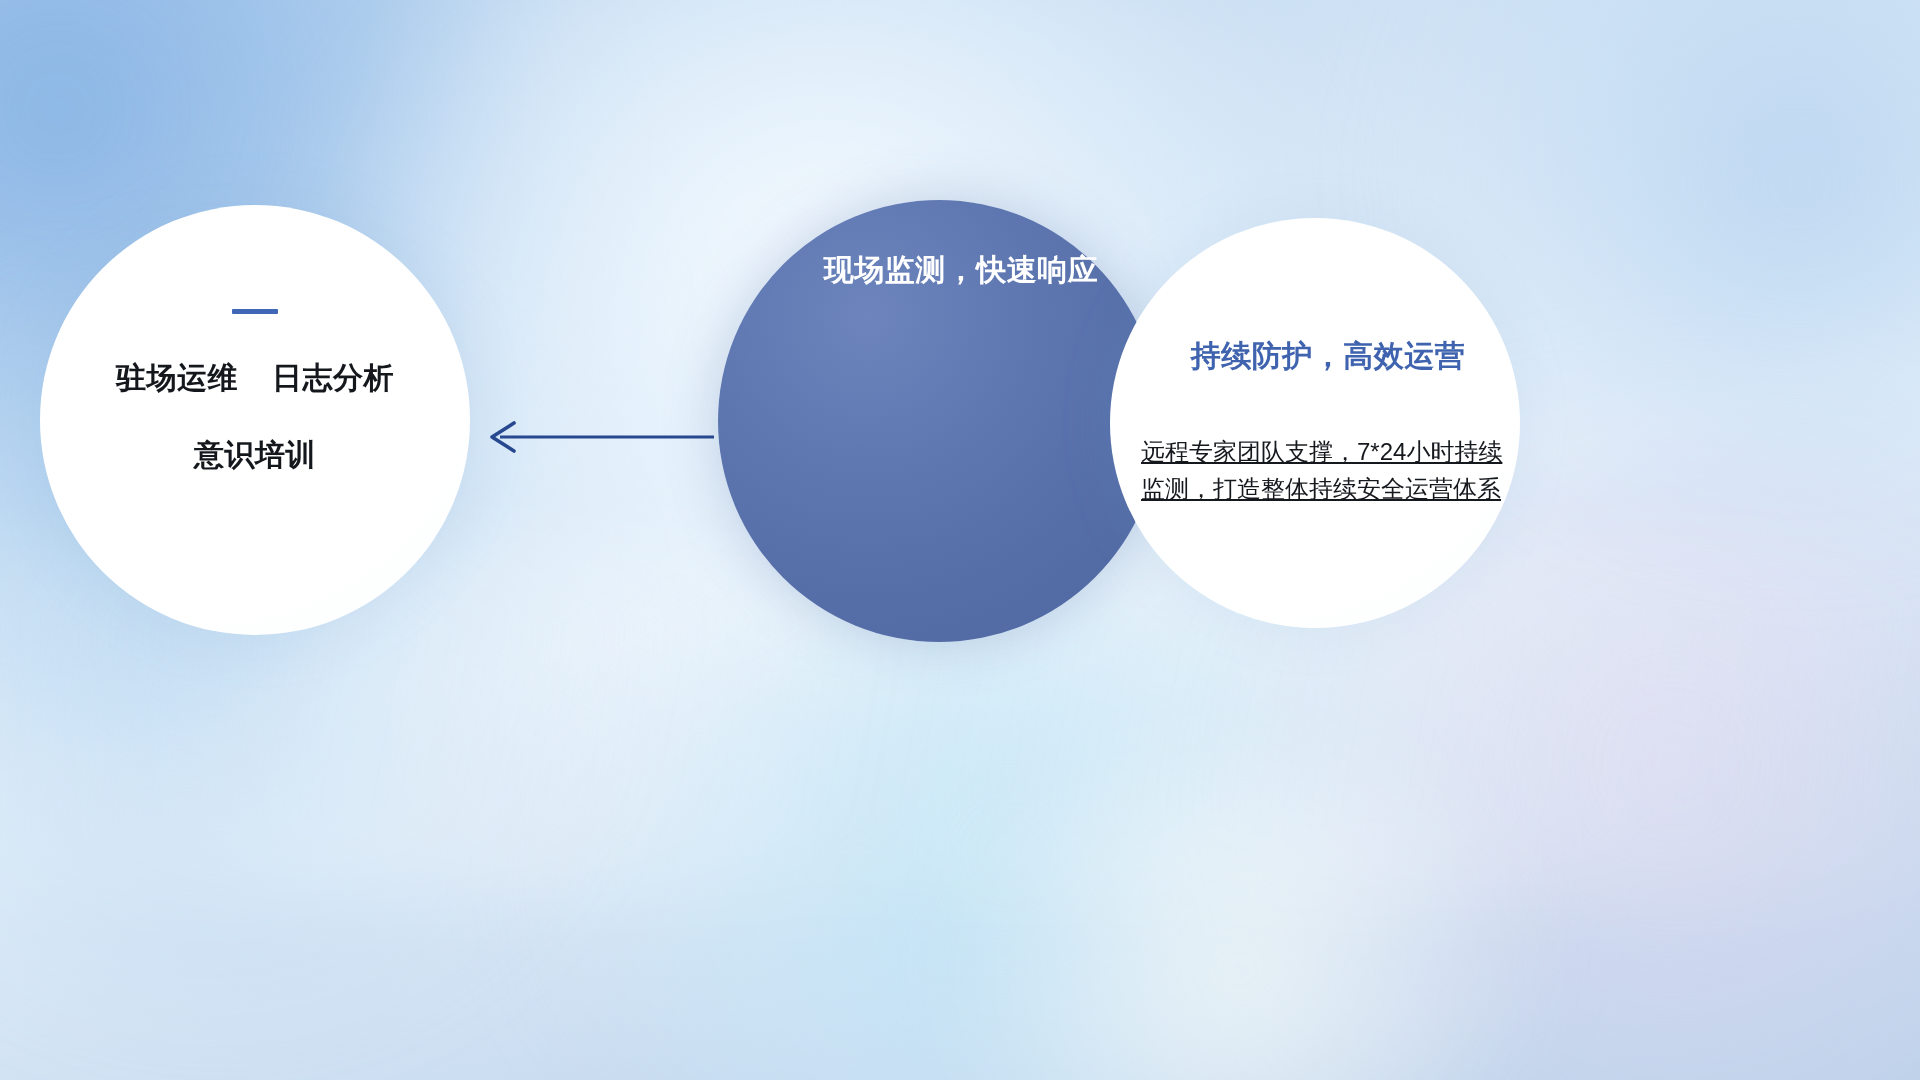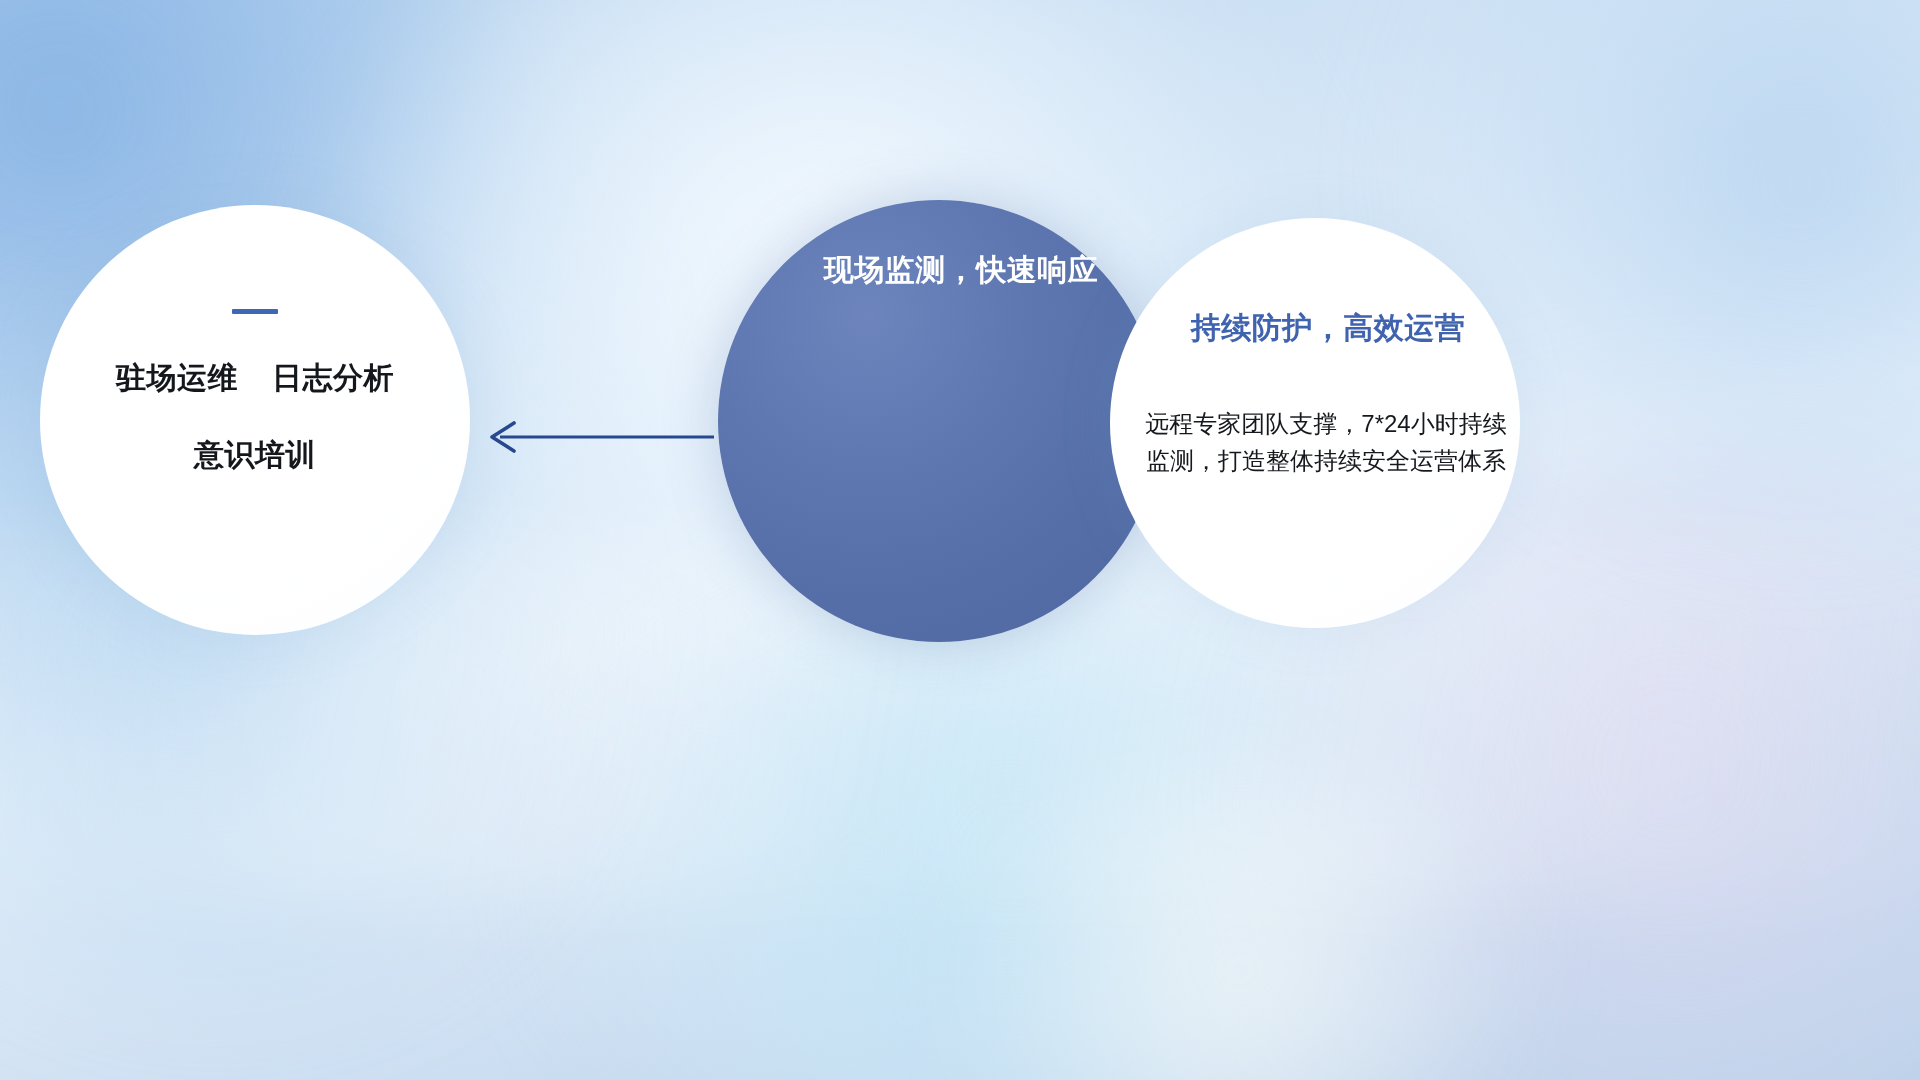--- a/index.html
+++ b/index.html
@@ -132,28 +132,28 @@
     font-size:24px; line-height:1.55; color:#f4f7fc; text-align:center;
   }
 
   
   #rightContent{
     position:absolute; left:1110px; top:218px; width:410px; height:410px;
     z-index:9;
     display:flex; flex-direction:column; align-items:center;
   }
   #rightTitle{
-    margin-top:90px;
+    margin-top:118px;
     font-size:30px; font-weight:bold; color:#3f63ae; letter-spacing:0.5px;
     white-space:nowrap; padding-left:26px;
   }
   #rightBody{
     margin-top:56px;
     width:392px; padding-left:22px;
-    font-size:24px; line-height:1.55; color:#15181d; text-align:center;
+    font-size:24px; line-height:1.55; color:#15181d; text-align:left;text-decoration:underline;
   }
 
   
   #arrow{ position:absolute; left:470px; top:415px; z-index:7; }
 </style>
 </head>
 <body>
 
 <div id="bg">
   <div class="bgBase"></div>

